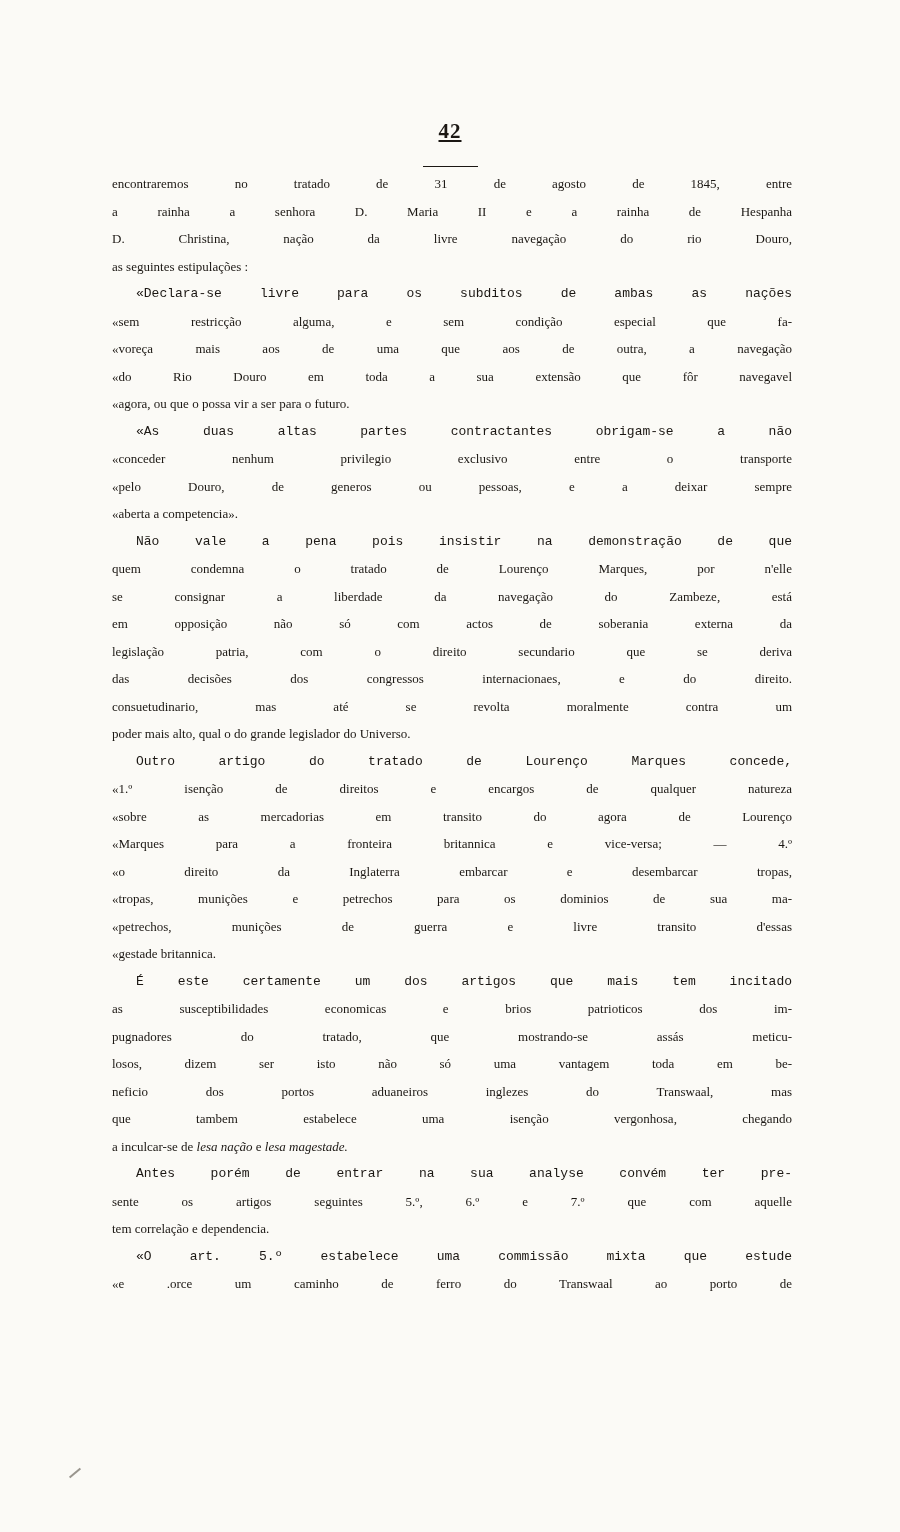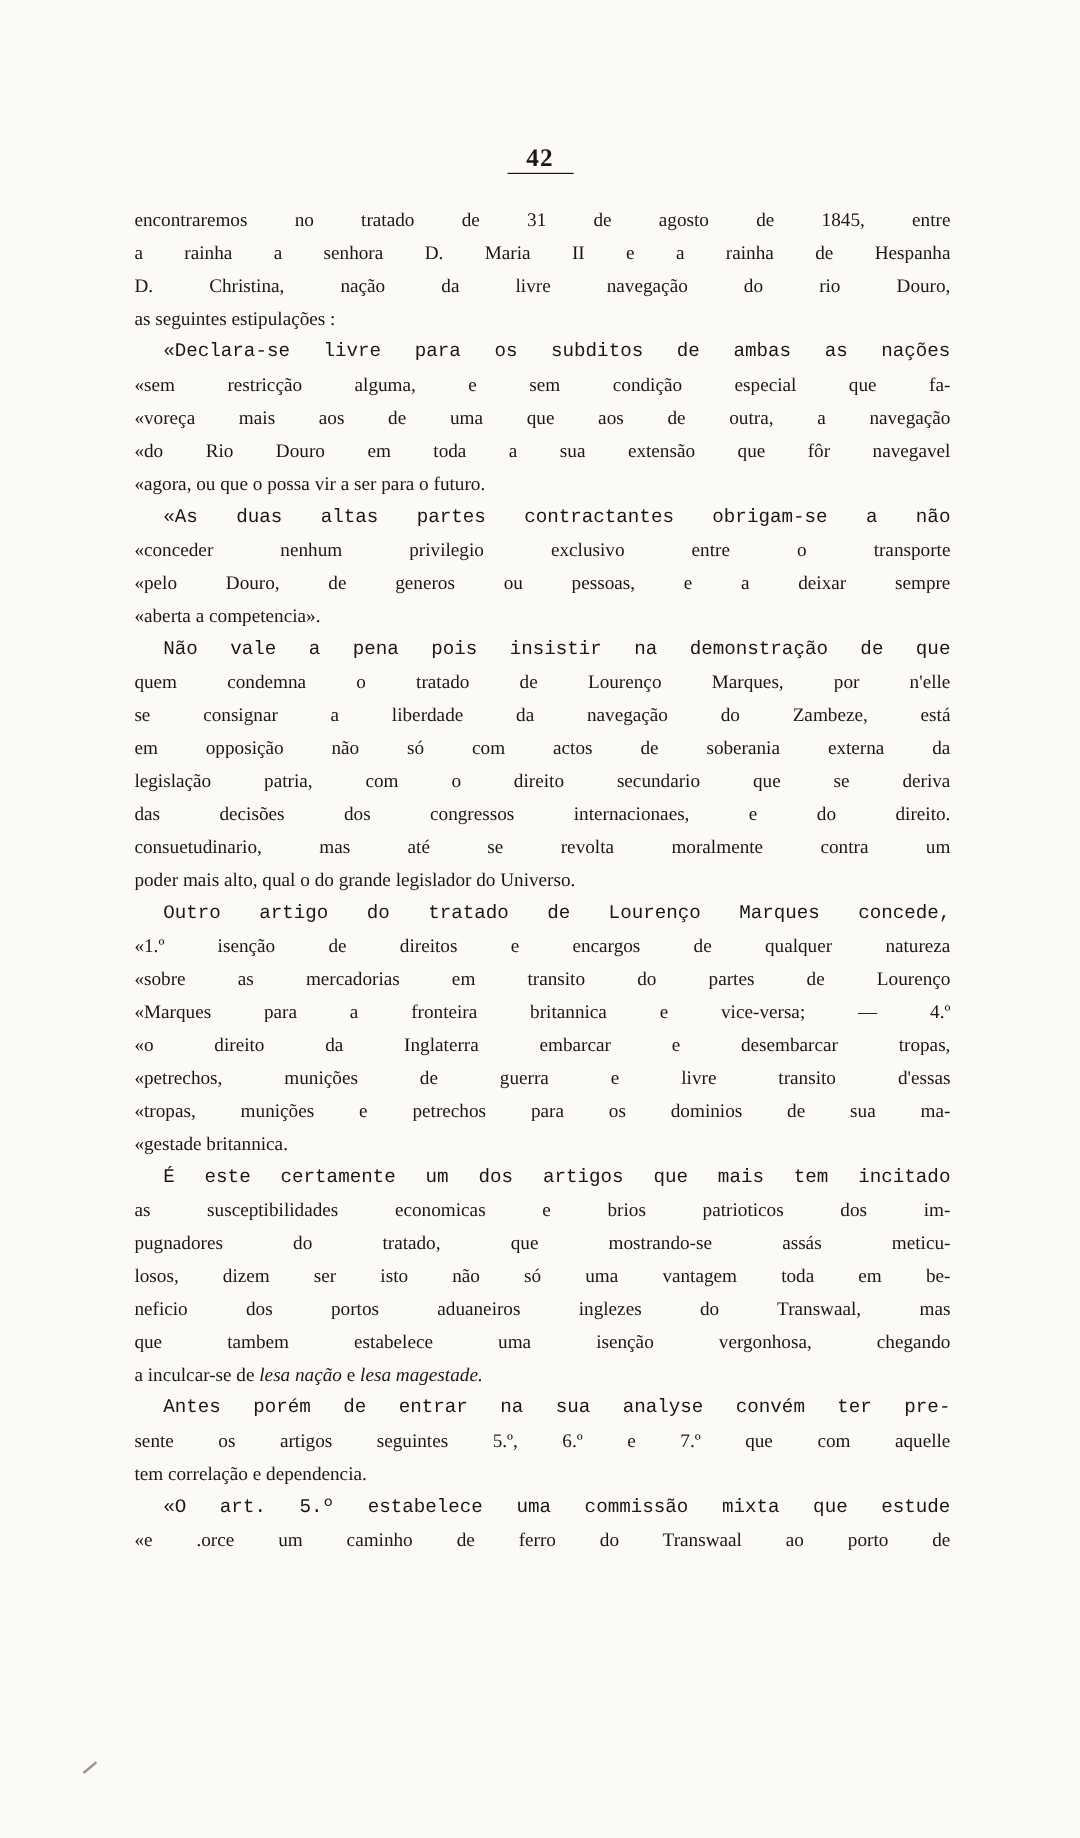--- a/index.html
+++ b/index.html
@@ -21,29 +21,30 @@
     top: 119px;
     left: 0;
     width: 100%;
     text-align: center;
   }
   .page-number {
     display: inline-block;
     font-weight: bold;
     font-size: 21px;
     letter-spacing: 1px;
-    padding: 0 16px 0 16px;
+    padding: 0 16px 22px 16px;
     border-bottom: 1.5px solid #1b1713;
+    text-decoration: underline;
   }
   .text-block {
     position: absolute;
     top: 170px;
     left: 112px;
     width: 680px;
-    font-size: 16px;
+    font-size: 13px;
     line-height: 27.5px;
   }
   .paragraph { }
   .line {
     text-align: justify;
     text-align-last: justify;
   }
   .line.lastline {
     text-align-last: left;
   }
@@ -100,25 +101,25 @@
         <div class="line">se consignar a liberdade da navegação do Zambeze, está</div>
         <div class="line">em opposição não só com actos de soberania externa da</div>
         <div class="line">legislação patria, com o direito secundario que se deriva</div>
         <div class="line">das decisões dos congressos internacionaes, e do direito.</div>
         <div class="line">consuetudinario, mas até se revolta moralmente contra um</div>
         <div class="line lastline">poder mais alto, qual o do grande legislador do Universo.</div>
       </div>
       <div class="paragraph">
         <div class="line indent">Outro artigo do tratado de Lourenço Marques concede,</div>
         <div class="line">«1.º isenção de direitos e encargos de qualquer natureza</div>
-        <div class="line">«sobre as mercadorias em transito do partes de Lourenço</div>
+        <div class="line">«sobre as mercadorias em transito do agora de Lourenço</div>
         <div class="line">«Marques para a fronteira britannica e vice-versa; — 4.º</div>
         <div class="line">«o direito da Inglaterra embarcar e desembarcar tropas,</div>
+        <div class="line">«tropas, munições e petrechos para os dominios de sua ma-</div>
         <div class="line">«petrechos, munições de guerra e livre transito d'essas</div>
-        <div class="line">«tropas, munições e petrechos para os dominios de sua ma-</div>
         <div class="line lastline">«gestade britannica.</div>
       </div>
       <div class="paragraph">
         <div class="line indent">É este certamente um dos artigos que mais tem incitado</div>
         <div class="line">as susceptibilidades economicas e brios patrioticos dos im-</div>
         <div class="line">pugnadores do tratado, que mostrando-se assás meticu-</div>
         <div class="line">losos, dizem ser isto não só uma vantagem toda em be-</div>
         <div class="line">neficio dos portos aduaneiros inglezes do Transwaal, mas</div>
         <div class="line">que tambem estabelece uma isenção vergonhosa, chegando</div>
         <div class="line lastline"><span>a inculcar-se de </span><em>lesa nação</em><span> e </span><em>lesa magestade.</em></div>

